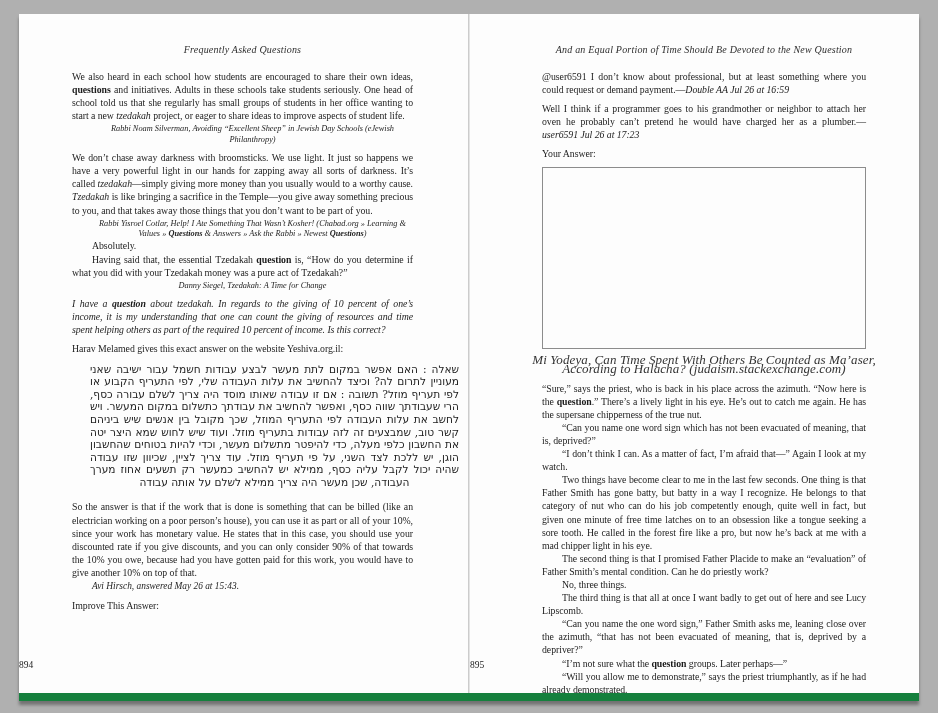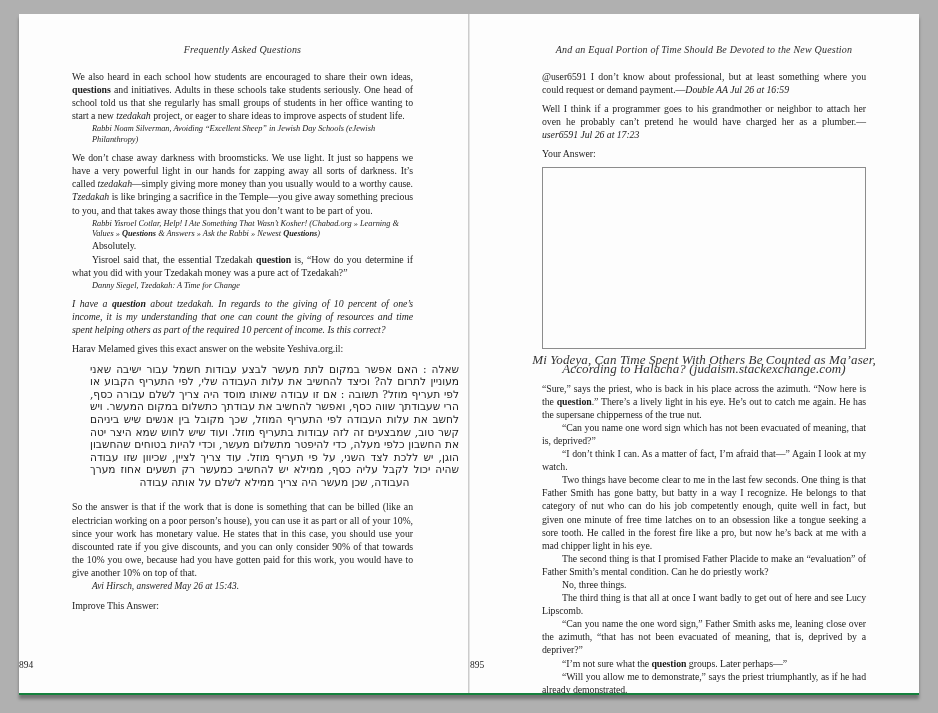--- a/index.html
+++ b/index.html
@@ -4,42 +4,42 @@
 <style>
   html,body{margin:0;padding:0;}
   body{
     width:938px;height:713px;overflow:hidden;
     background:#b0b0b0;
     font-family:"Liberation Serif", serif;
   }
   .spread{
     position:absolute;left:19px;top:14px;width:900px;height:679px;
     display:flex;background:#fdfdfd;
-    border-bottom:2px solid #15803d;
+    border-bottom:8px solid #15803d;
     box-shadow:0 4px 3px rgba(0,0,0,0.35);
   }
   .page{
     width:450px;height:100%;box-sizing:border-box;position:relative;
     color:#1c1c1c;overflow:hidden;
   }
   .page.left{padding:30px 55px 0 53px;border-right:1px solid #cccccc;}
   .page.right{padding:30px 53px 0 72px;border-left:1px solid #e4e4e4;}
   .running-header{
     text-align:center;font-style:italic;font-size:10px;color:#2e2e2e;
     letter-spacing:0.2px;margin:0 0 15px 0;
   }
   .p{
     font-size:9.8px;line-height:13.1px;text-align:justify;
     letter-spacing:-0.05px;margin:6px 0 0 0;
   }
   .p.tight{margin-top:0;}
   .p.indent{text-indent:20px;}
   .cite{
     font-size:8.3px;line-height:10.4px;font-style:italic;color:#222;
-    margin:2px 0 0 20px;text-align:left;
+    margin:2px 0 0 20px;text-align:center;
   }
   .hebrew{
     direction:rtl;unicode-bidi:embed;
     font-family:"DejaVu Serif","DejaVu Sans",serif;
     font-size:10.6px;line-height:12.6px;
     text-align:justify;text-align-last:center;
     margin:7px -46px 12px 18px;
   }
   .attribution{
     font-style:italic;font-size:9.4px;line-height:13px;
@@ -65,21 +65,21 @@
 
 <div class="spread">
 
   <div class="page left">
     <div class="running-header">Frequently Asked Questions</div>
     <div class="p"><span>We also heard in each school how students are encouraged to share their own ideas, </span><span class="b">questions</span><span> and initiatives. Adults in these schools take students seriously. One head of school told us that she regularly has small groups of students in her office wanting to start a new </span><span class="i">tzedakah</span><span> project, or eager to share ideas to improve aspects of student life.</span></div>
     <div class="cite"><span>Rabbi Noam Silverman, Avoiding “Excellent Sheep” in Jewish Day Schools (eJewish Philanthropy)</span></div>
     <div class="p"><span>We don’t chase away darkness with broomsticks. We use light. It just so happens we have a very powerful light in our hands for zapping away all sorts of darkness. It’s called </span><span class="i">tzedakah</span><span>—simply giving more money than you usually would to a worthy cause. </span><span class="i">Tzedakah</span><span> is like bringing a sacrifice in the Temple—you give away something precious to you, and that takes away those things that you don’t want to be part of you.</span></div>
     <div class="cite"><span>Rabbi Yisroel Cotlar, Help! I Ate Something That Wasn’t Kosher! (Chabad.org » Learning &amp; Values » </span><span class="b">Questions</span><span> &amp; Answers » Ask the Rabbi » Newest </span><span class="b">Questions</span><span>)</span></div>
     <div class="p tight indent"><span>Absolutely.</span></div>
-    <div class="p tight indent"><span>Yisroel said that, the essential Tzedakah </span><span class="b">question</span><span> is, “How do you determine if what you did with your Tzedakah money was a pure act of Tzedakah?”</span></div>
+    <div class="p tight indent"><span>Having said that, the essential Tzedakah </span><span class="b">question</span><span> is, “How do you determine if what you did with your Tzedakah money was a pure act of Tzedakah?”</span></div>
     <div class="cite"><span>Danny Siegel, Tzedakah: A Time for Change</span></div>
     <div class="p"><span class="i">I have a </span><span class="b i">question</span><span class="i"> about tzedakah. In regards to the giving of 10 percent of one’s income, it is my understanding that one can count the giving of resources and time spent helping others as part of the required 10 percent of income. Is this correct?</span></div>
     <div class="p"><span>Harav Melamed gives this exact answer on the website Yeshiva.org.il:</span></div>
     <div class="hebrew" dir="rtl">שאלה : האם אפשר במקום לתת מעשר לבצע עבודות חשמל עבור ישיבה שאני מעוניין לתרום לה? וכיצד להחשיב את עלות העבודה שלי, לפי התעריף הקבוע או לפי תעריף מוזל? תשובה : אם זו עבודה שאותו מוסד היה צריך לשלם עבורה כסף, הרי שעבודתך שווה כסף, ואפשר להחשיב את עבודתך כתשלום במקום המעשר. ויש לחשב את עלות העבודה לפי התעריף המוזל, שכך מקובל בין אנשים שיש ביניהם קשר טוב, שמבצעים זה לזה עבודות בתעריף מוזל. ועוד שיש לחוש שמא היצר יטה את החשבון כלפי מעלה, כדי להיפטר מתשלום מעשר, וכדי להיות בטוחים שהחשבון הוגן, יש ללכת לצד השני, על פי תעריף מוזל. עוד צריך לציין, שכיוון שזו עבודה שהיה יכול לקבל עליה כסף, ממילא יש להחשיב כמעשר רק תשעים אחוז מערך העבודה, שכן מעשר היה צריך ממילא לשלם על אותה עבודה</div>
     <div class="p"><span>So the answer is that if the work that is done is something that can be billed (like an electrician working on a poor person’s house), you can use it as part or all of your 10%, since your work has monetary value. He states that in this case, you should use your discounted rate if you give discounts, and you can only consider 90% of that towards the 10% you owe, because had you have gotten paid for this work, you would have to give another 10% on top of that.</span></div>
     <div class="attribution"><span>Avi Hirsch, answered May 26 at 15:43.</span></div>
     <div class="p"><span>Improve This Answer:</span></div>
     <div class="page-number">894</div>
   </div>
 

